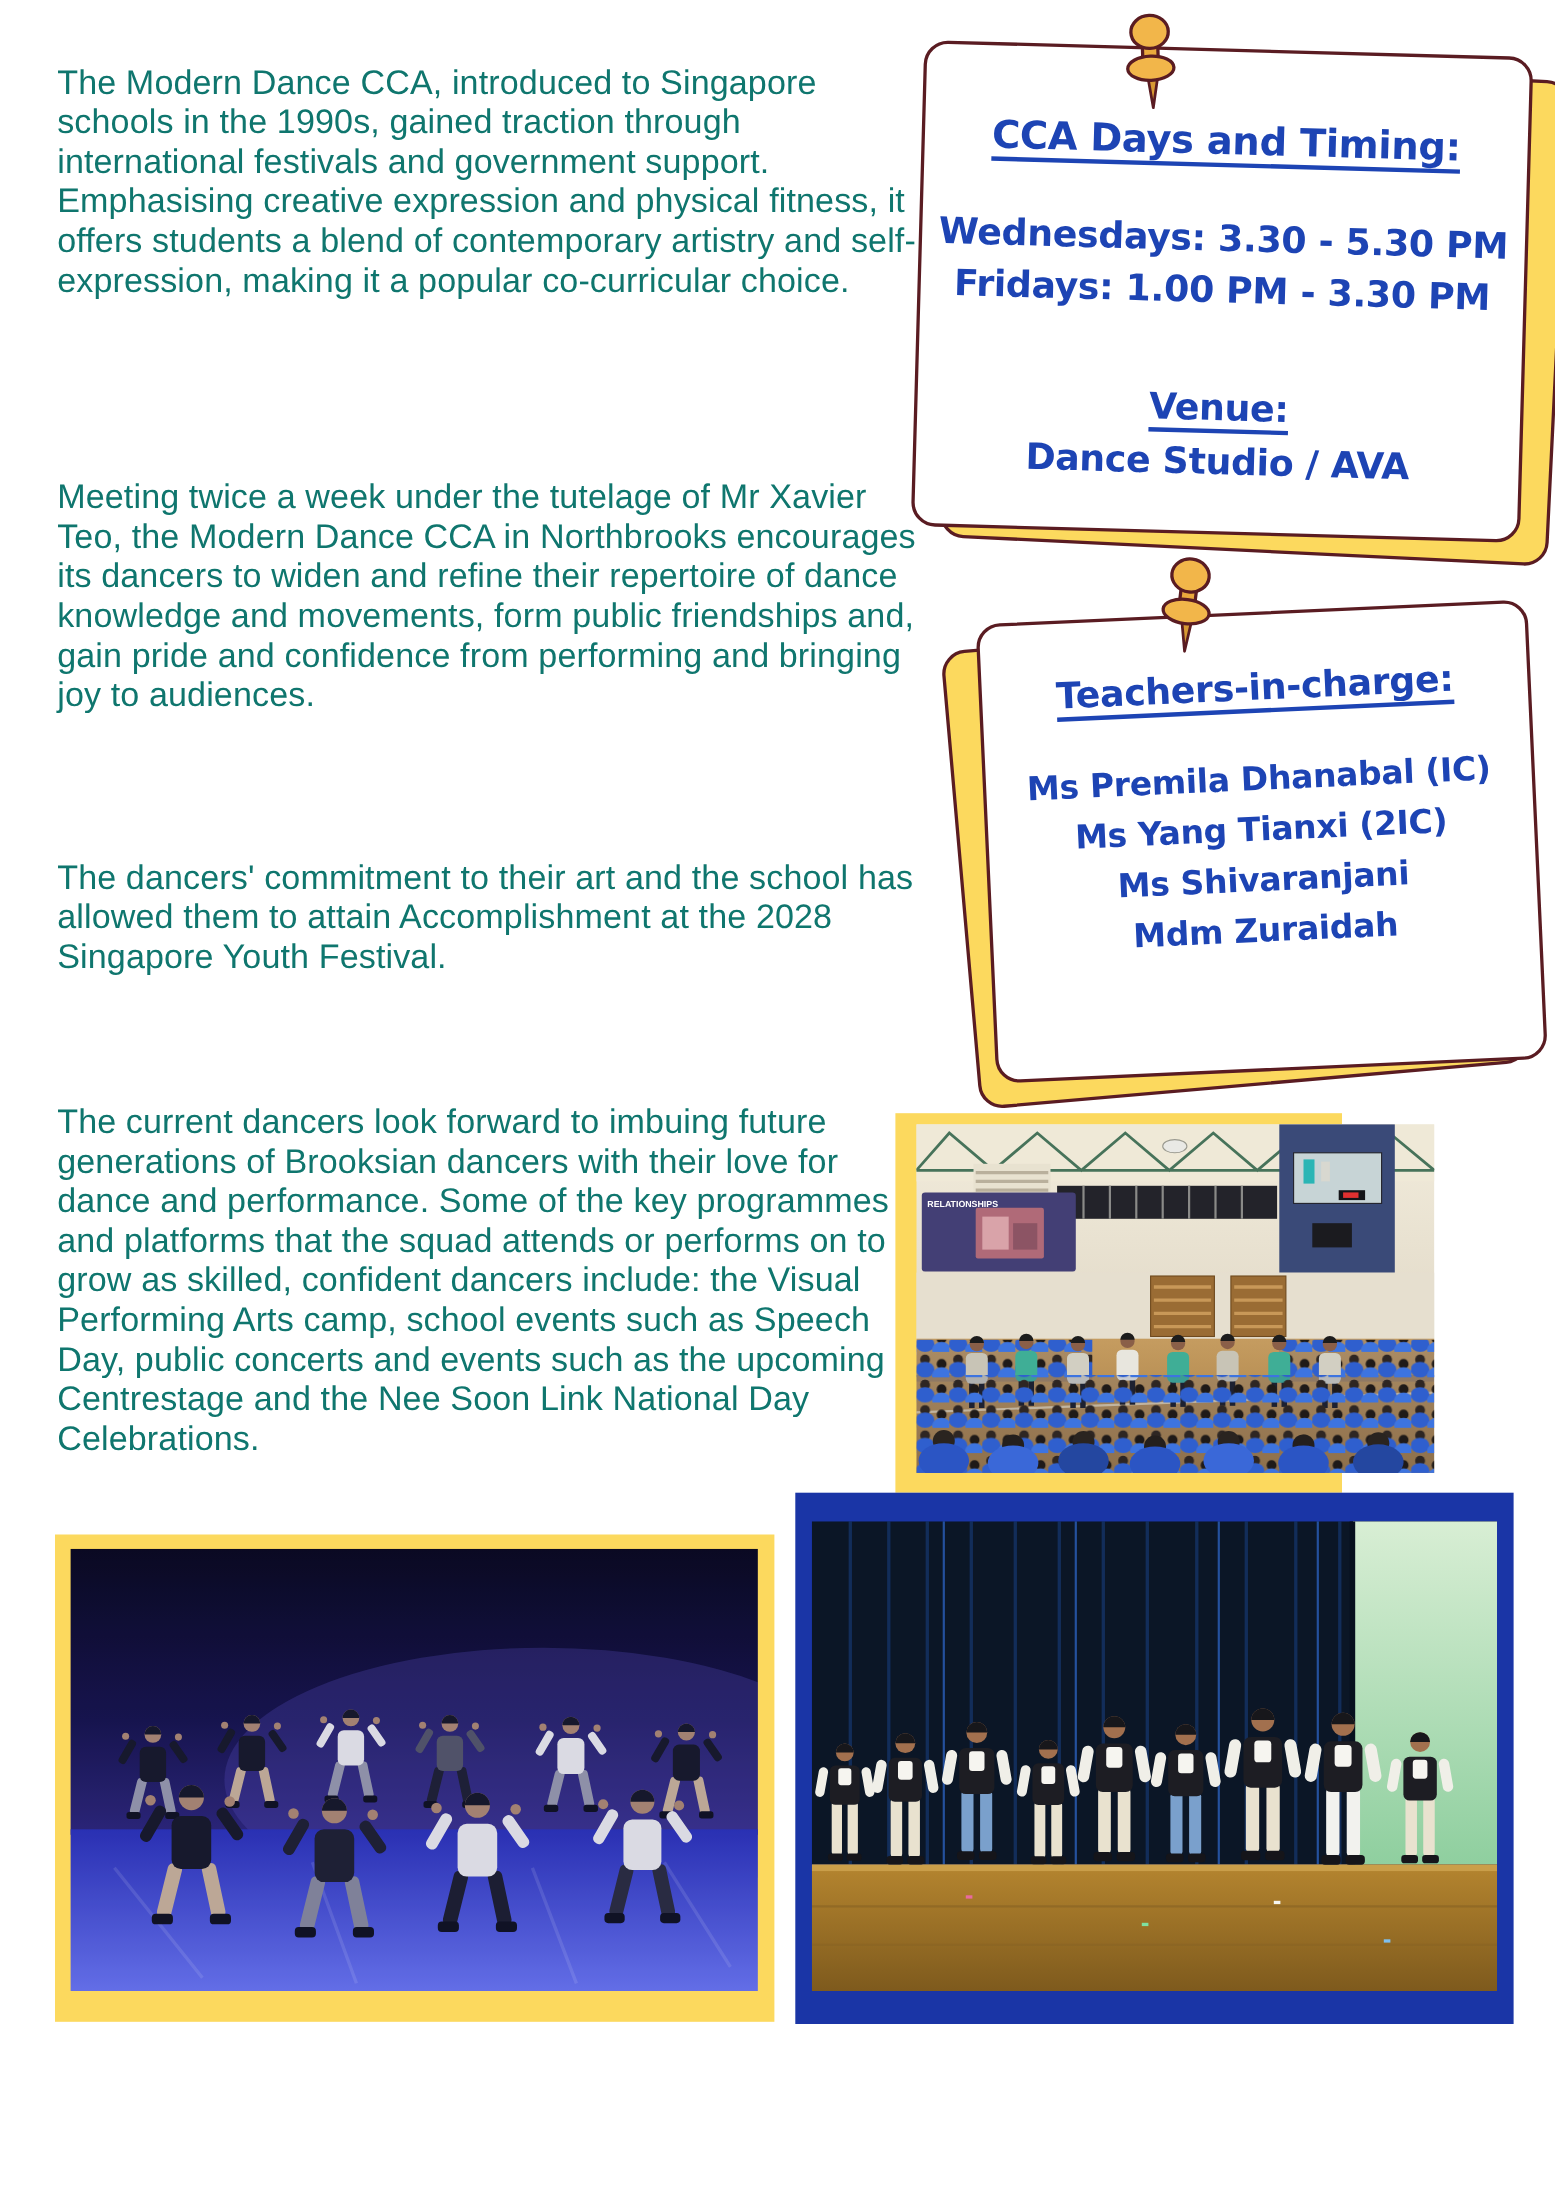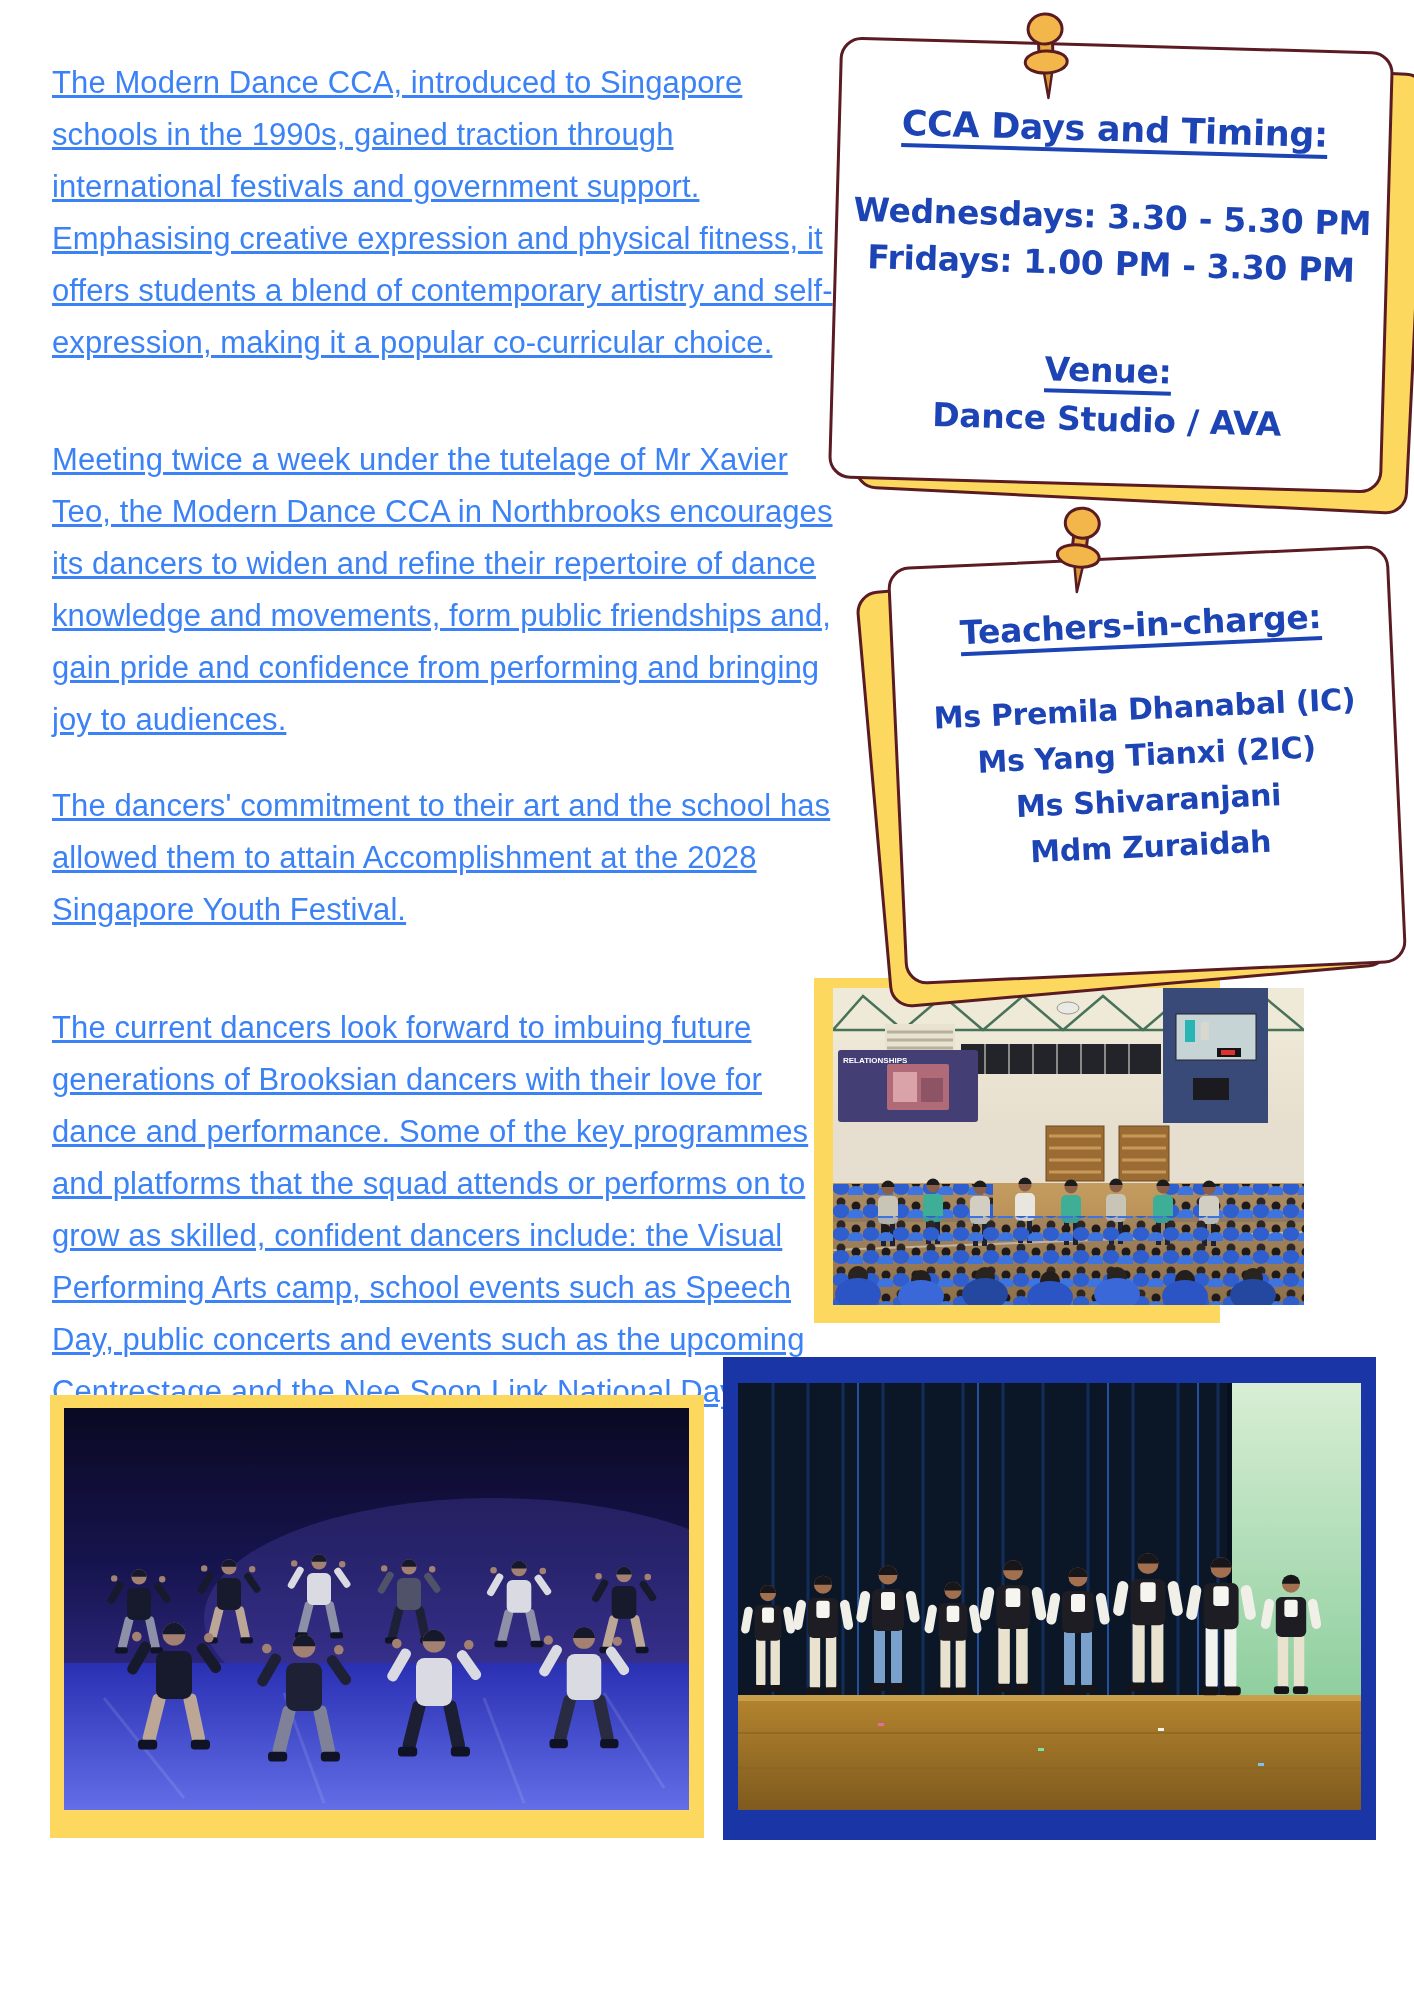--- a/index.html
+++ b/index.html
@@ -5,21 +5,21 @@
   html,body { margin:0; padding:0; background:#ffffff; }
   .canvas {
     position:relative; width:1414px; height:2000px; margin:0 auto;
     background:#ffffff; overflow:hidden;
     font-family:"Liberation Sans", sans-serif;
   }
 
   
   .bodycol p {
     position:absolute; left:52px; width:800px; margin:0;
-    font-size:31px; line-height:52px; color:#3b82f6; letter-spacing:0.1px;text-decoration:underline;
+    font-size:31px; line-height:36px; color:#0f766e; letter-spacing:0.1px;
   }
   #p1{ top:57px; } #p2{ top:434px; } #p3{ top:780px; } #p4{ top:1002px; }
 
   
   .note { position:absolute; }
   .note .shadow {
     position:absolute; background:#fcd95e; border:3px solid #5a1c22;
     border-radius:22px; z-index:1;
   }
   .note .face {
@@ -49,21 +49,21 @@
   .pin { position:absolute; width:66px; height:92px; z-index:5; }
   #pin1 { left:185px; top:-26px; transform:rotate(-2deg); }
   #pin2 { left:178px; top:-14px; transform:rotate(7deg); }
 
   
   .photo-frame { position:absolute; }
   .photo-frame.yellow { background:#fcd95e; }
   .photo-frame.blue   { background:#1a35a6; }
   .photo-frame svg { position:absolute; display:block; }
 
-  #photoA { left:814px; top:978px;  width:406px; height:345px; }
+  #photoA { left:814px; top:1012px;  width:406px; height:345px; }
   #photoA svg { left:19px; top:10px; }
   #photoB { left:50px;  top:1395px; width:654px; height:443px; }
   #photoB svg { left:14px; top:13px; }
   #photoC { left:723px; top:1357px; width:653px; height:483px; }
   #photoC svg { left:15px; top:26px; }
 </style>
 </head>
 <body>
 
 <div class="canvas">

